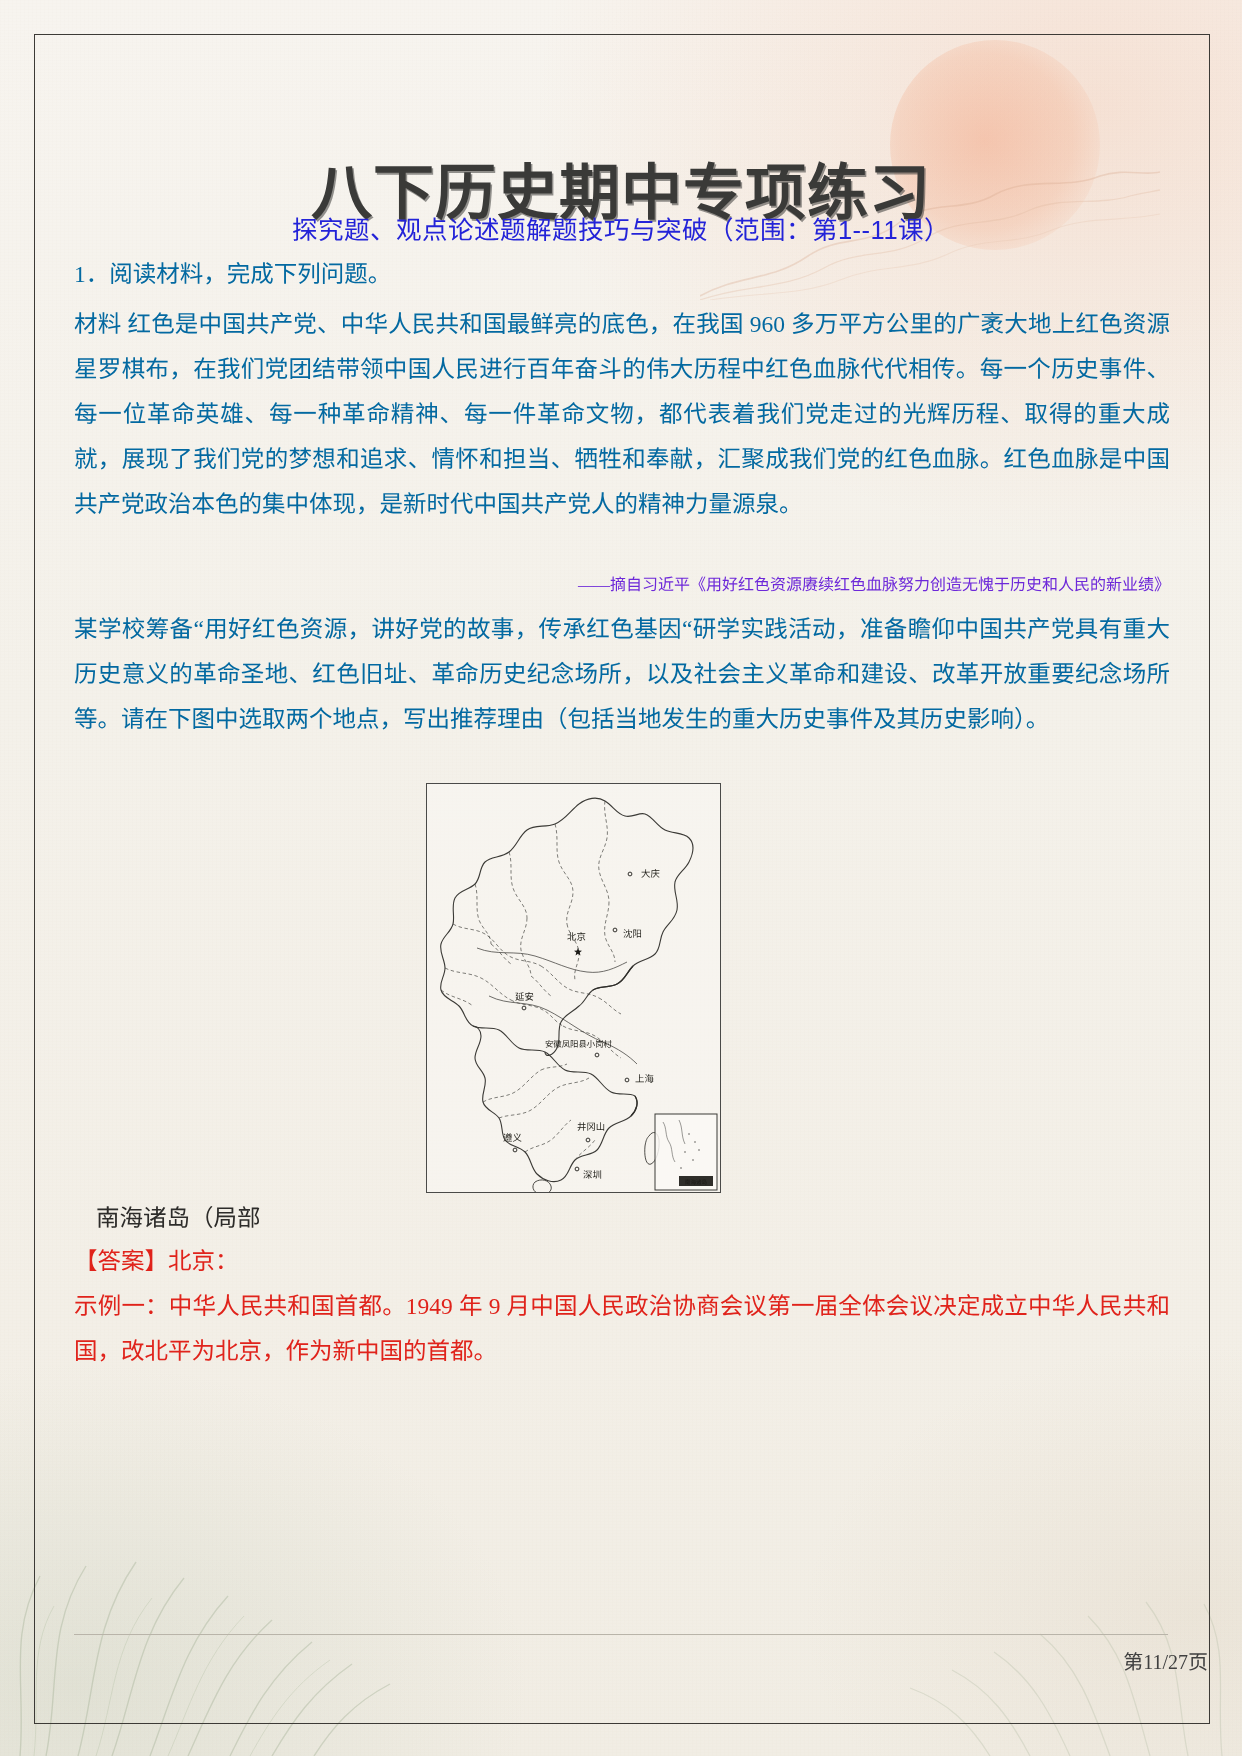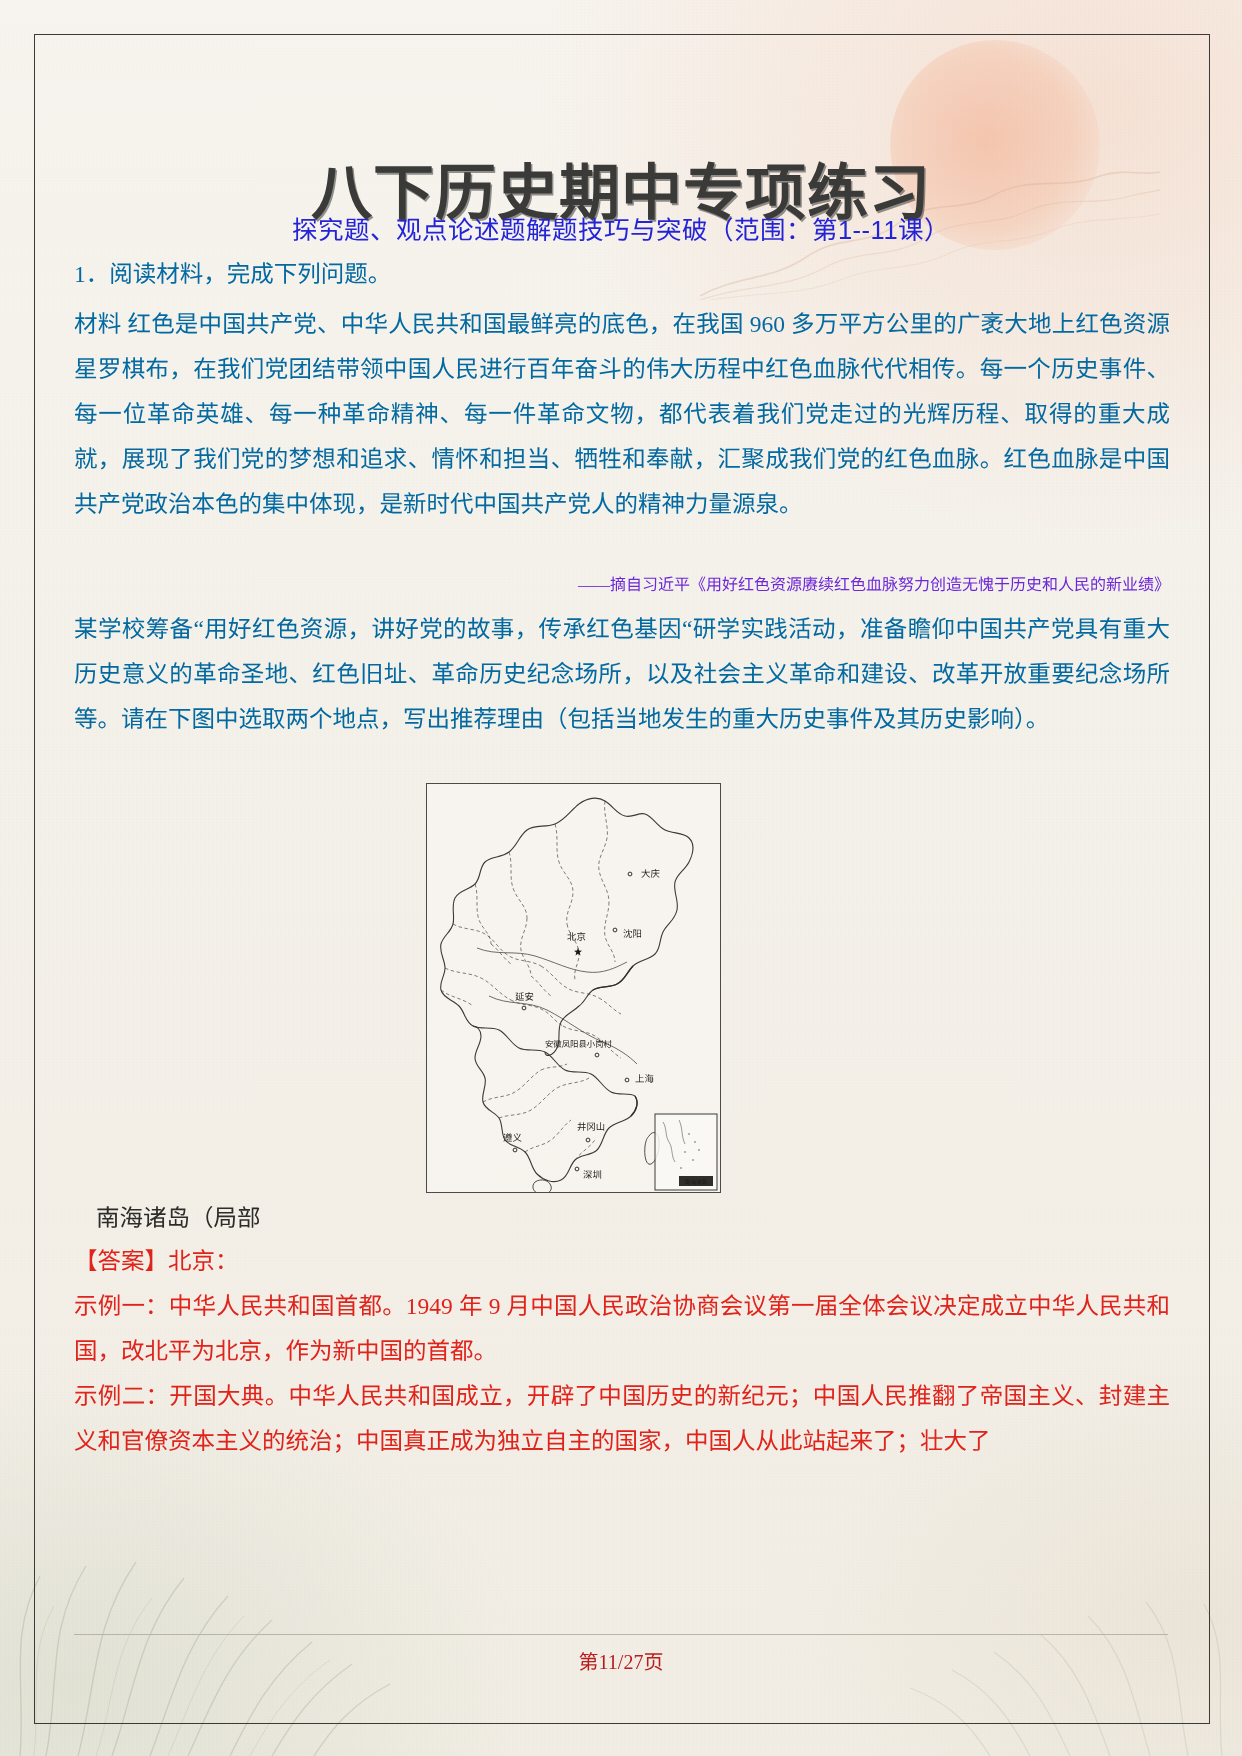--- a/index.html
+++ b/index.html
@@ -199,23 +199,23 @@
   #footer-rule {
     position: absolute;
     left: 40px; right: 40px;
     top: 1600px;
     border-top: 1px solid #b9b4a9;
   }
   #page-footer {
     position: absolute;
     left: 0; right: 0;
     top: 1612px;
-    text-align: center;
+    text-align: right;
     font-size: 20px;
-    color: #b91c1c;
+    color: #404040;
   }
 </style>
 </head>
 <body>
 
 <div id="paper-bg"></div>
 <div id="paper-grain"></div>
 
 <div id="sun-ornament"></div>
 
@@ -396,18 +396,17 @@
             <text x="156" y="394" class="map-label">深圳</text>
           </g>
         </g>
     </svg>
   </div>
 
   <div id="map-caption">南海诸岛（局部</div>
 
   <div id="answer-head" class="answer-block">【答案】北京：</div>
   <div id="answer-ex1" class="answer-block">示例一：中华人民共和国首都。1949 年 9 月中国人民政治协商会议第一届全体会议决定成立中华人民共和国，改北平为北京，作为新中国的首都。</div>
-  <div id="answer-ex2" class="answer-block">示例二：开国大典。中华人民共和国成立，开辟了中国历史的新纪元；中国人民推翻了帝国主义、封建主义和官僚资本主义的统治；中国真正成为独立自主的国家，中国人从此站起来了；壮大了</div>
 
   <div id="footer-rule"></div>
   <div id="page-footer">第11/27页</div>
 
 </div>
 
 </body></html>

